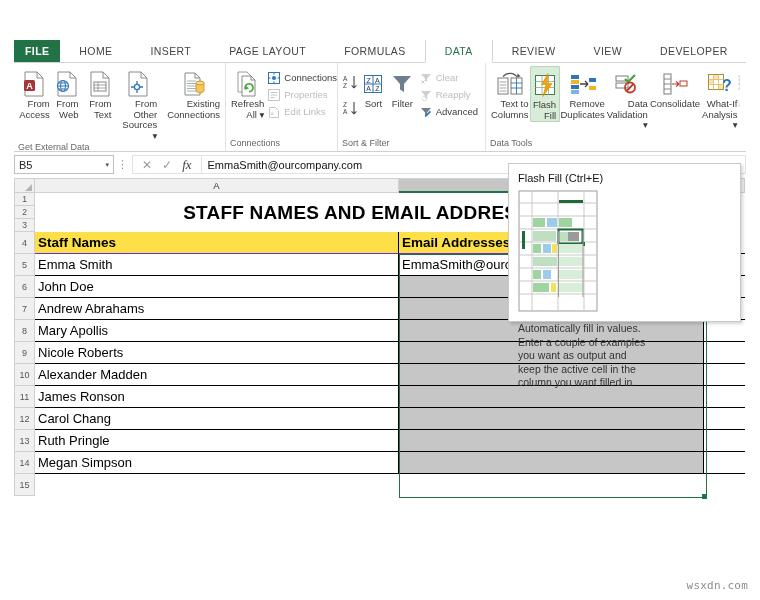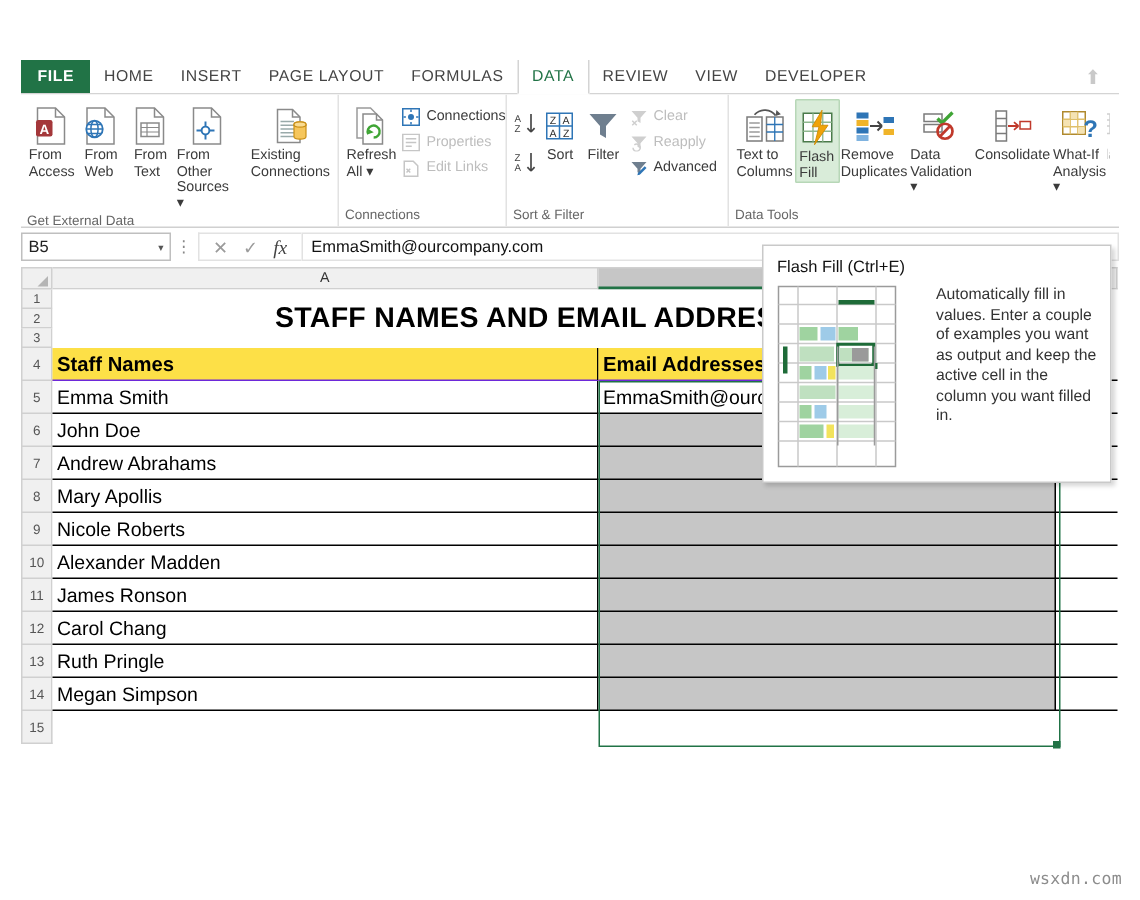--- a/index.html
+++ b/index.html
@@ -16,21 +16,21 @@
     background:#ffffff;
   }
   
   .tabstrip{
     position:relative;height:22px;background:#ffffff;
     border-bottom:1px solid #d4d4d4;
     display:flex;align-items:stretch;
   }
   .tab{
     font-size:10.5px;letter-spacing:.4px;color:#444;
-    padding:0 9px;display:flex;align-items:center;
+    padding:0 19px;display:flex;align-items:center;
     cursor:default;white-space:nowrap;
   }
   .tab.file{
     background:#217346;color:#fff;font-weight:bold;padding:0 11px;
   }
   .tab.active{
     color:#217346;background:#ffffff;border:1px solid #d4d4d4;
     border-bottom:1px solid #ffffff;margin-bottom:-1px;border-top:none;
   }
   .ribbon-collapse{
@@ -55,21 +55,21 @@
   }
   .bigbtn{
     width:46px;display:flex;flex-direction:column;align-items:center;
     padding:3px 1px 0;box-sizing:border-box;cursor:default;
   }
   .bigbtn.w58{width:58px;}
   .bigbtn.w52{width:52px;}
   .bigbtn.w62{width:62px;}
   .bigbtn .ic{height:30px;display:flex;align-items:center;justify-content:center;}
   .bigbtn .lb{
-    font-size:9.5px;color:#3b3b3b;text-align:left;line-height:10.5px;
+    font-size:9.5px;color:#3b3b3b;text-align:right;line-height:10.5px;
     white-space:pre-line;
   }
   .bigbtn.sel{background:#d9ecd9;border:1px solid #b7d7b7;border-radius:1px;}
   .bigbtn.dim .lb{color:#bdbdbd;}
   .smallcol{display:flex;flex-direction:column;justify-content:flex-start;padding-top:3px;}
   .smallbtn{
     display:flex;align-items:center;gap:4px;font-size:9.5px;color:#3b3b3b;
     height:17px;padding:0 3px;cursor:default;white-space:nowrap;
   }
   .smallbtn.dim{color:#bdbdbd;}
@@ -151,21 +151,21 @@
     font-family:"DejaVu Sans Mono", monospace;letter-spacing:.2px;text-align:right;
   }
   
   .tooltip{
     position:absolute;left:508px;top:163px;width:233px;height:159px;
     background:#fff;border:1px solid #c9c9c9;box-sizing:border-box;
     box-shadow:2px 2px 3px rgba(0,0,0,.16);
     padding:8px 9px;
   }
   .tt-title{font-size:11px;font-weight:normal;color:#111;margin-bottom:6px;}
-  .tt-body{display:flex;gap:26px;}
+  .tt-body{display:flex;gap:10px;flex-direction:column;}
   .tt-desc{font-size:10.5px;line-height:13.5px;color:#333;width:132px;}
   
   svg{display:block;}
 </style>
 </head>
 <body>
 
 <div id="app">
 
   <div class="tabstrip">

